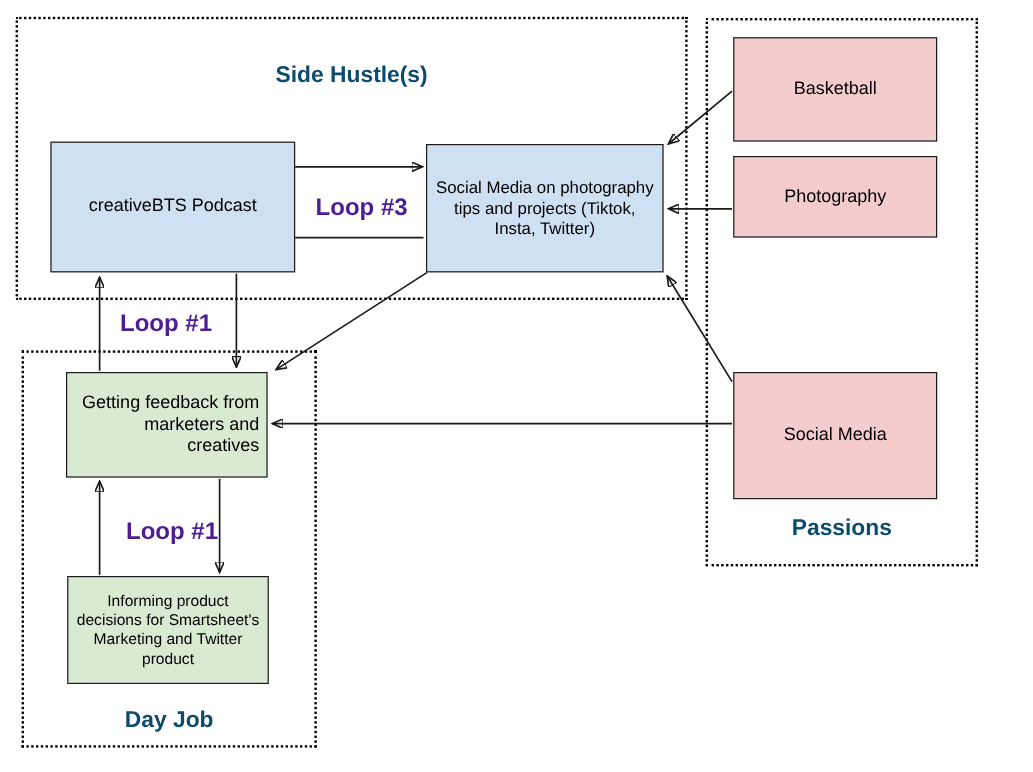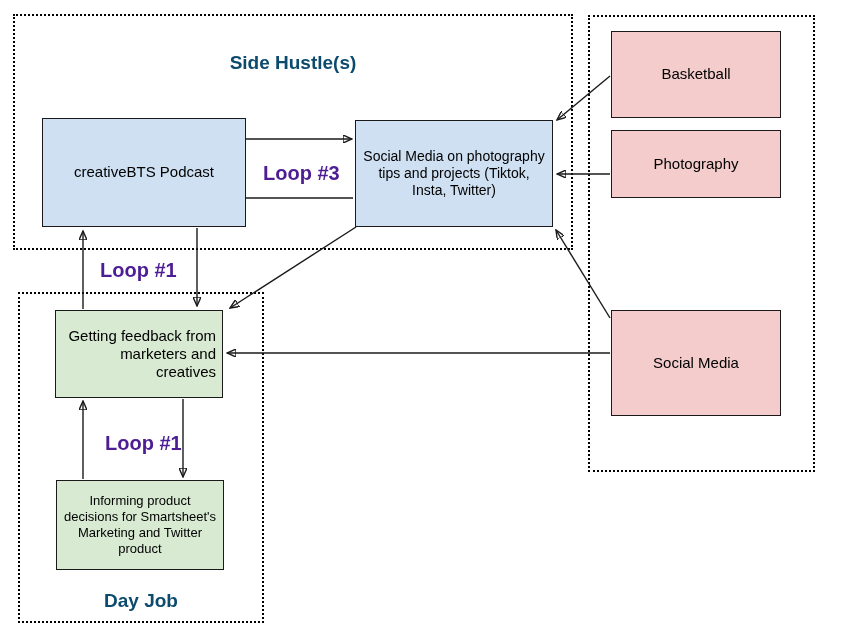--- a/index.html
+++ b/index.html
@@ -81,20 +81,21 @@
 <body>
 
 <div id="canvas">
 
   <div class="group" style="left:13px; top:14px; width:560px; height:236px;"></div>
   <div class="group" style="left:18px; top:292px; width:246px; height:331px;"></div>
   <div class="group" style="left:588px; top:15px; width:227px; height:457px;"></div>
 
   <div class="group-title" style="left:13px; top:52px; width:560px;">Side Hustle(s)</div>
   <div class="group-title" style="left:18px; top:590px; width:246px;">Day Job</div>
+  <div class="group-title" style="left:588px; top:430px; width:227px;">Passions</div>
 
   <svg class="edges" viewBox="0 0 861 643">
     <defs>
       <marker id="arrow" markerWidth="10" markerHeight="8" refX="9" refY="4" orient="auto" markerUnits="userSpaceOnUse">
         <path d="M0,0 L9,4 L0,8 z" fill="#1a1a1a" stroke="none"></path>
       </marker>
     </defs>
 
     <line x1="229" y1="139" x2="352" y2="139" marker-end="url(#arrow)"></line>
 

